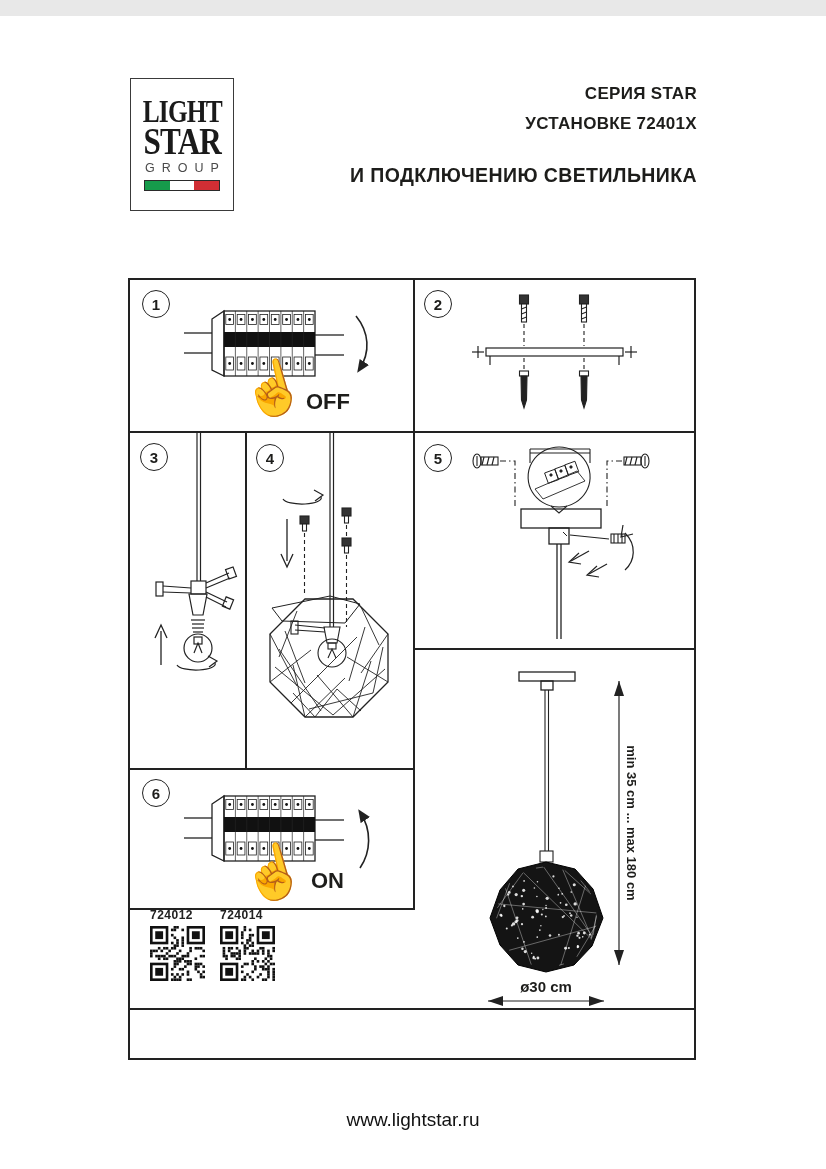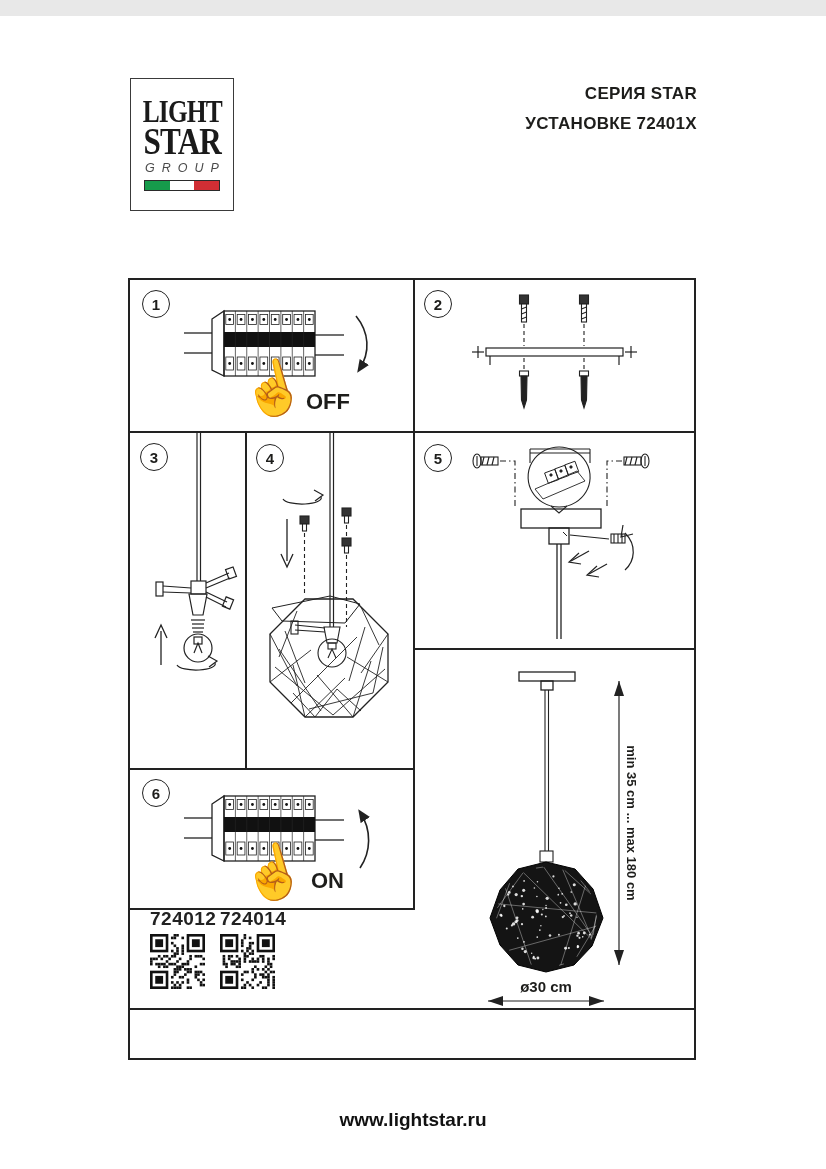--- a/index.html
+++ b/index.html
@@ -6,39 +6,39 @@
   .page{position:relative;width:826px;height:1169px;background:#ffffff;margin:16px auto;
         font-family:"Liberation Sans",sans-serif;color:#1d1d1b;overflow:hidden;}
   .abs{position:absolute;}
   
   .logo-box{left:130px;top:62px;width:102px;height:131px;border:1.5px solid #3a3a3a;
             display:flex;flex-direction:column;align-items:center;justify-content:center;background:#fff;}
   .logo-light{font-family:"Liberation Serif",serif;font-weight:bold;font-size:31px;line-height:27px;
               transform:scaleX(.82);letter-spacing:-1px;color:#1a1a1a;}
   .logo-star{font-family:"Liberation Serif",serif;font-weight:bold;font-size:38px;line-height:33px;
              transform:scaleX(.82);letter-spacing:-1px;color:#1a1a1a;}
-  .logo-group{font-size:12.5px;letter-spacing:7px;color:#4a4a4a;margin:3px 0 0 7px;font-style:italic;}
+  .logo-group{font-size:12.5px;letter-spacing:7px;color:#4a4a4a;margin:3px 0 0 7px;}
   .flag{width:74px;height:9px;border:1px solid #2a2a2a;display:flex;margin-top:5px;}
   .flag div{flex:1;height:100%;}
   .title-block{right:129px;top:63px;text-align:right;}
   .series-line{font-size:17px;font-weight:bold;line-height:30px;letter-spacing:.3px;}
   .instr-line{font-size:19.5px;font-weight:bold;line-height:30px;letter-spacing:.4px;margin-top:21px;}
   
   .gline{position:absolute;background:#222;}
   .panel{position:absolute;}
   .step-num{position:absolute;width:26px;height:26px;border:1.5px solid #222;border-radius:50%;
             background:#fff;display:flex;align-items:center;justify-content:center;
             font-size:15px;font-weight:bold;z-index:4;}
   svg{display:block;}
   
   .qr-fig{position:absolute;top:0;width:60px;}
-  .qr-label{font-size:19px;font-weight:bold;letter-spacing:.5px;color:#222;margin-bottom:4px;}
+  .qr-label{font-size:12px;font-weight:bold;letter-spacing:.5px;color:#222;margin-bottom:4px;}
   .notes{left:128px;top:992px;width:568px;height:52px;padding:8px 0 0 27px;box-sizing:border-box;
          font-size:13.5px;line-height:20px;color:#1d1d1b;}
-  .footer{left:0;top:1093px;width:100%;text-align:center;font-size:19px;font-weight:bold;color:#111;}
+  .footer{left:0;top:1093px;width:100%;text-align:center;font-size:19px;font-weight:normal;color:#111;}
 </style>
 </head>
 <body>
 
 <div class="page">
 
   <div class="abs logo-box">
     <div class="logo-light">LIGHT</div>
     <div class="logo-star">STAR</div>
     <div class="logo-group">GROUP</div>
@@ -48,20 +48,21 @@
       <div style="background-color: rgb(208, 46, 52);"></div>
     </div>
   </div>
 
   <div class="abs title-block">
     <div class="series-line">
       <div>СЕРИЯ STAR</div>
       <div>УСТАНОВКЕ 72401X</div>
     </div>
     <div class="instr-line">
+      <div>И ПОДКЛЮЧЕНИЮ СВЕТИЛЬНИКА</div>
     </div>
   </div>
 
   <div class="gline" style="left:128px;top:262px;width:568px;height:2px"></div>
   <div class="gline" style="left:128px;top:1042px;width:568px;height:2px"></div>
   <div class="gline" style="left:128px;top:262px;width:2px;height:782px"></div>
   <div class="gline" style="left:694px;top:262px;width:2px;height:782px"></div>
   <div class="gline" style="left:413px;top:262px;width:2px;height:630px"></div>
   <div class="gline" style="left:245px;top:415px;width:2px;height:337px"></div>
   <div class="gline" style="left:128px;top:415px;width:568px;height:2px"></div>

